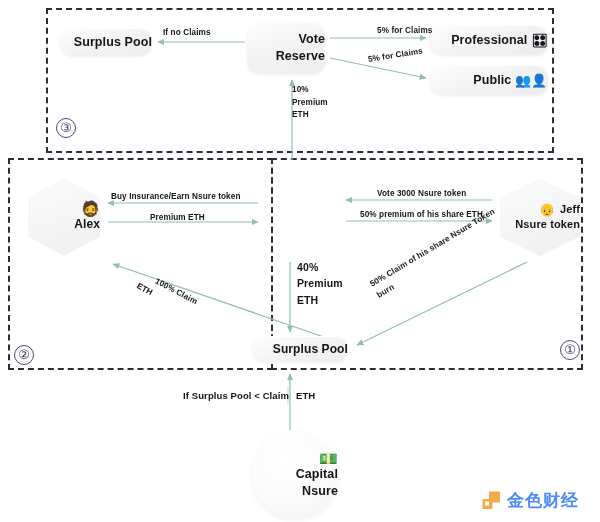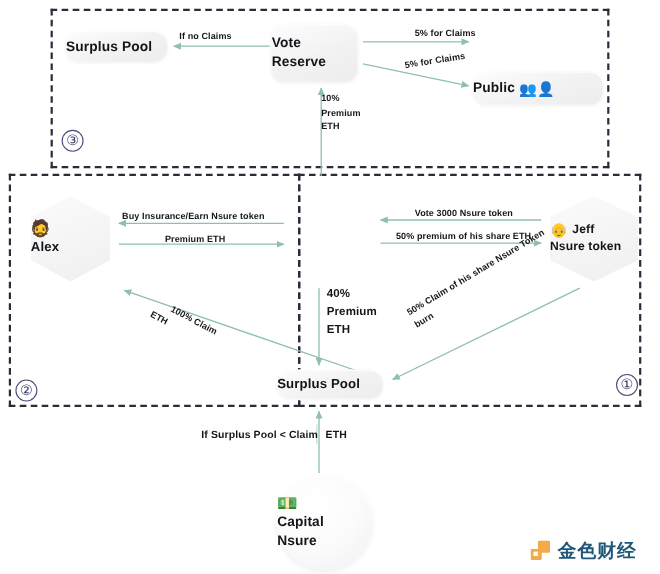--- a/index.html
+++ b/index.html
@@ -32,21 +32,21 @@
     text-align: center;
     background: #fff;
     font-family: "Liberation Serif", serif;
   }
 
   
   .node {
     position: absolute;
     display: flex;
     flex-direction: column;
-    align-items: flex-start;
+    align-items: flex-end;
     justify-content: center;
     color: #14141b;
     font-weight: bold;
     letter-spacing: .1px;
     background: #fafafa;
     text-align: center;
     line-height: 1.35;
   }
   .node.rounded {
     border-radius: 12px;
@@ -106,21 +106,21 @@
   .l-50prem        { left: 360px; top: 210px; }
   .l-100claim      { left: 146px; top: 269px; transform: rotate(28deg); transform-origin: left top; line-height: 1.9; }
   .l-40pct         { left: 297px; top: 259px; font-size: 10.5px; line-height: 1.85; }
   .l-50burn        { left: 368px; top: 280px; transform: rotate(-31deg); transform-origin: left top; text-align:center; line-height: 1.5; }
   .l-ifsurplus     { left: 163px; top: 390px; font-size: 9.5px; padding-left: 20px; }
   .l-eth-bottom    { left: 296px; top: 390px; font-size: 9.5px; }
 
   
   .watermark { position: absolute; left: 481px; top: 489px; display: flex; align-items: center; gap: 5px; opacity: .92; }
   .wm-logo { width: 21px; height: 21px; position: relative; }
-  .wm-cn { font-size: 17px; color: #0c4a6e; font-weight: bold; letter-spacing: 1px; font-family: "DejaVu Sans", sans-serif; text-align: right; }
+  .wm-cn { font-size: 17px; color: #3b82f6; font-weight: bold; letter-spacing: 1px; font-family: "DejaVu Sans", sans-serif; text-align: right; }
 </style>
 </head>
 <body>
 
 <div id="stage">
 
   <div class="group-box top"></div>
   <div class="group-box left"></div>
   <div class="group-box right"></div>
 
@@ -161,20 +161,26 @@
 
   <div class="node rounded n-surplus-top">
     <span>Surplus Pool</span>
   </div>
 
   <div class="node rounded n-claim-res">
     <span>Vote</span>
     <span>Reserve</span>
   </div>
 
+  <div class="node rounded n-professional">
+    <span class="node-row">
+      <span>Professional</span>
+      <span class="emoji">🎛</span>
+    </span>
+  </div>
 
   <div class="node rounded n-public">
     <span class="node-row">
       <span>Public</span>
       <span class="emoji">👥👤</span>
     </span>
   </div>
 
   <div class="node hex n-alex">
     <span class="emoji lg">🧔</span>

